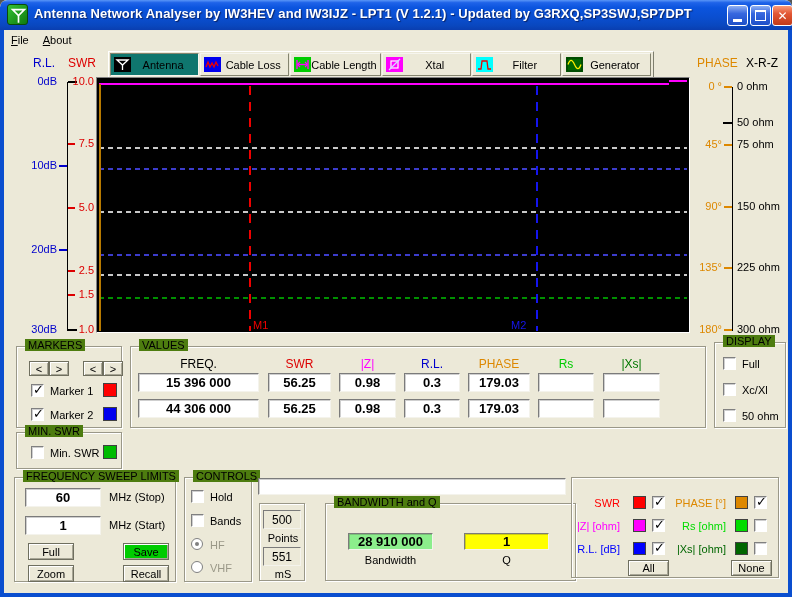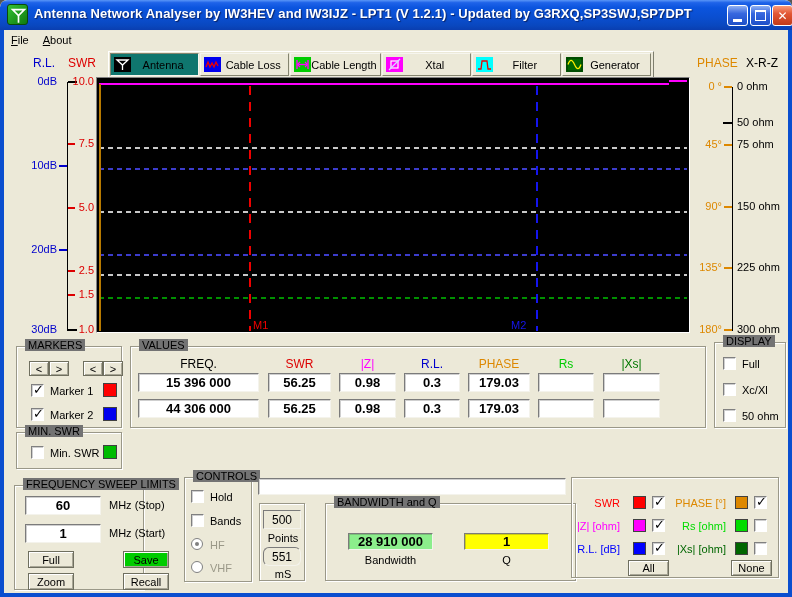--- a/index.html
+++ b/index.html
@@ -57,21 +57,21 @@
   .g-blue { background:repeating-linear-gradient(to right,#3c3ccc 0 5px,transparent 5px 9px); }
   .g-green{ background:repeating-linear-gradient(to right,#009000 0 5px,transparent 5px 9px); }
   .trace-magenta { position:absolute; height:2px; background:#FF00FF; }
   .trace-orange-v { position:absolute; width:2px; background:#B87A00; }
   .marker-v { position:absolute; top:8px; bottom:1px; width:2px; }
   .m-red { background:repeating-linear-gradient(to bottom,#EE0000 0 9px,transparent 9px 16px); }
   .m-blue{ background:repeating-linear-gradient(to bottom,#1515EE 0 9px,transparent 9px 16px); }
   .m-label { position:absolute; bottom:1px; font-size:11px; }
   
   .grp { position:absolute; border:1px solid #9a9888; box-shadow:inset 1px 1px 0 #ffffff,1px 1px 0 #ffffff; }
-  .grp > .legend { position:absolute; top:-8px; left:8px; background:#737373; padding:0 3px; font-size:11px; white-space:nowrap; }
+  .grp > .legend { position:absolute; top:-8px; left:8px; background:#4d7c0f; padding:0 3px; font-size:11px; white-space:nowrap; }
   .cb { position:absolute; width:13px; height:13px; background:#fff; border:1px solid;
     border-color:#808080 #fff #fff #808080; box-shadow:inset 1px 1px 0 rgba(64,64,64,.25); }
   .cb.checked::after { content:"✓"; position:absolute; left:1px; top:-3px; font-size:13px; font-weight:bold; color:#000; }
   .radio { position:absolute; width:12px; height:12px; border-radius:50%; background:#fff; border:1px solid #808080; }
   .radio.checked::after { content:""; position:absolute; left:3px; top:3px; width:4px; height:4px; border-radius:50%; background:#808080; }
   .lab { position:absolute; font-size:11px; white-space:nowrap; }
   .lab.dis { color:#9a9888; }
   .swatch { position:absolute; width:14px; height:14px; border:1px solid #404040; }
   .btn { position:absolute; background:#ECE9D8; border:1px solid #6f6f5f;
     box-shadow:inset 1px 1px 0 #fff,inset -1px -1px 0 #a8a696; font-size:11px;
@@ -273,21 +273,21 @@
     <div class="lab" style="left:27px;top:67px;">50 ohm</div>
   </div>
 
   <div class="grp" style="left:16px;top:432px;width:106px;height:37px;">
     <span class="legend">MIN. SWR</span>
     <div class="cb" style="left:14px;top:13px;"></div>
     <div class="lab" style="left:33px;top:14px;">Min. SWR</div>
     <div class="swatch" style="left: 86px; top: 12px; background-color: rgb(0, 187, 0);"></div>
   </div>
 
-  <div class="grp" style="left:14px;top:477px;width:130px;height:105px;margin-top:8px;">
+  <div class="grp" style="left:14px;top:477px;width:162px;height:105px;">
     <span class="legend">FREQUENCY SWEEP LIMITS</span>
     <div class="field" style="left:10px;top:10px;width:76px;height:19px;">60</div>
     <div class="lab" style="left:94px;top:13px;">MHz  (Stop)</div>
     <div class="field" style="left:10px;top:38px;width:76px;height:19px;">1</div>
     <div class="lab" style="left:94px;top:41px;">MHz  (Start)</div>
     <div class="btn" style="left:13px;top:65px;width:46px;height:17px;">Full</div>
     <div class="btn" style="left: 108px; top: 65px; width: 46px; height: 17px; background-color: rgb(0, 204, 0);">Save</div>
     <div class="btn" style="left:13px;top:87px;width:46px;height:17px;">Zoom</div>
     <div class="btn" style="left:108px;top:87px;width:46px;height:17px;">Recall</div>
   </div>
@@ -300,21 +300,21 @@
     <div class="lab" style="left:25px;top:37px;">Bands</div>
     <div class="radio checked" style="left:6px;top:60px;"></div>
     <div class="lab dis" style="left:25px;top:61px;">HF</div>
     <div class="radio" style="left:6px;top:83px;"></div>
     <div class="lab dis" style="left:25px;top:84px;">VHF</div>
   </div>
 
   <div class="panel" style="left:259px;top:503px;width:46px;height:78px;">
     <div class="inset-box" style="left:3px;top:6px;width:38px;height:19px;">500</div>
     <div class="lab" style="left:0;top:28px;width:46px;text-align:center;">Points</div>
-    <div class="inset-box" style="left:3px;top:43px;width:38px;height:19px;border-radius:6px;">551</div>
+    <div class="inset-box" style="left:3px;top:43px;width:38px;height:19px;">551</div>
     <div class="lab" style="left:0;top:64px;width:46px;text-align:center;">mS</div>
   </div>
 
   <div class="field" style="left:258px;top:478px;width:308px;height:17px;font-weight:normal;"></div>
 
   <div class="grp" style="left:325px;top:503px;width:251px;height:78px;">
     <span class="legend">BANDWIDTH and Q</span>
     <div class="field" style="left: 22px; top: 29px; width: 85px; height: 17px; background-color: rgb(140, 238, 140);">28 910 000</div>
     <div class="lab" style="left:22px;top:50px;width:85px;text-align:center;">Bandwidth</div>
     <div class="field" style="left: 138px; top: 29px; width: 85px; height: 17px; background-color: rgb(255, 255, 0);">1</div>

